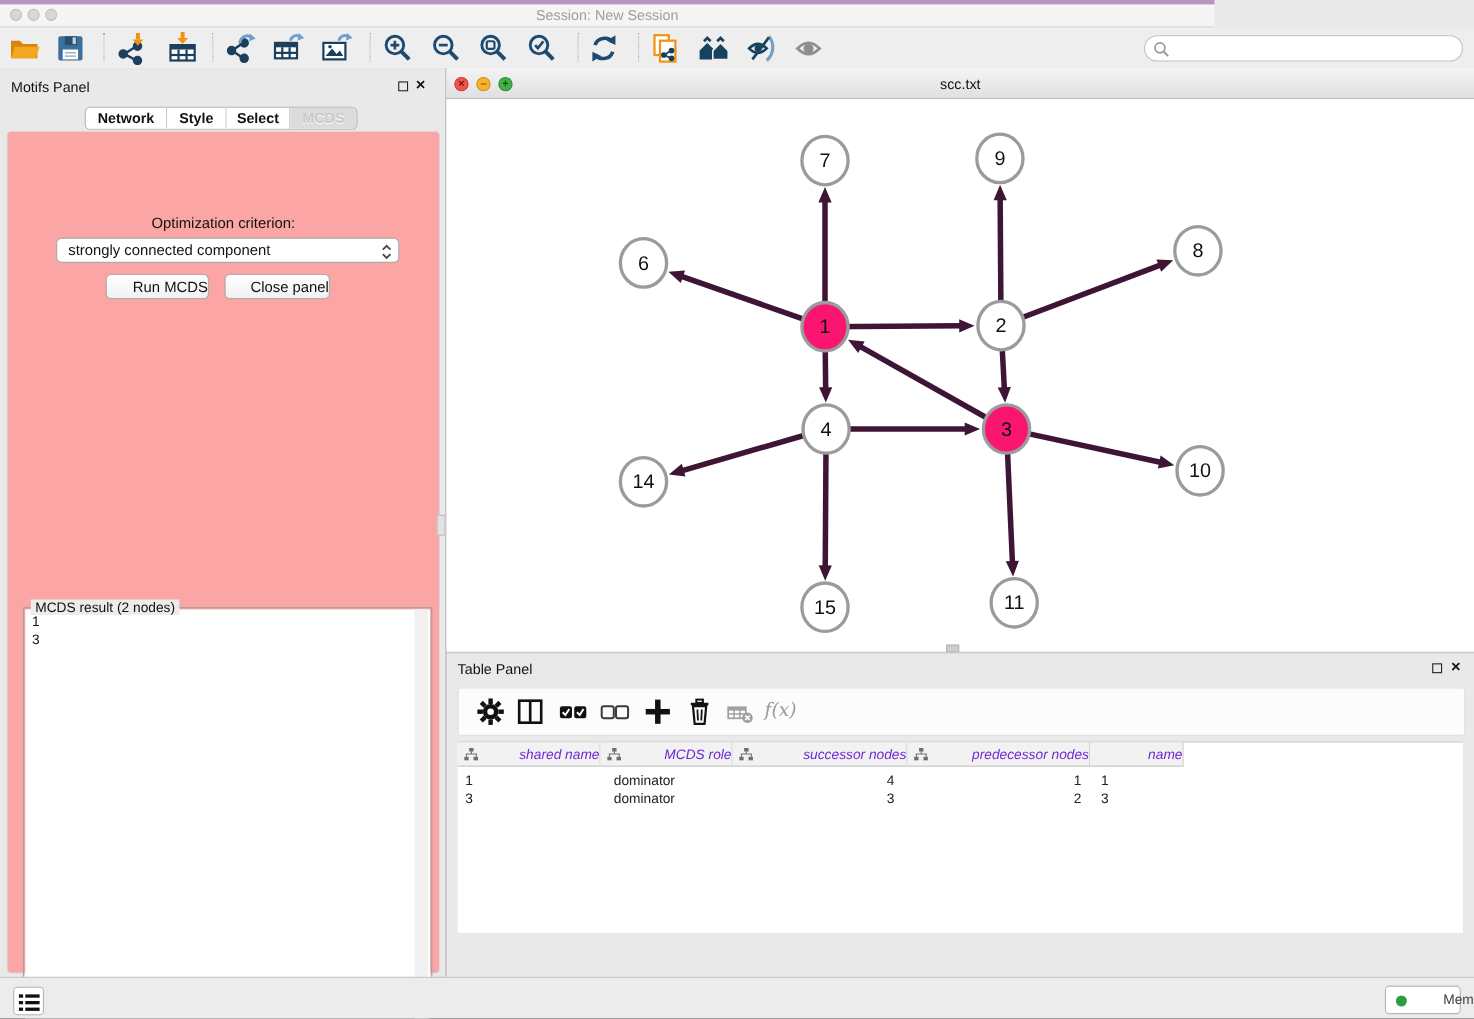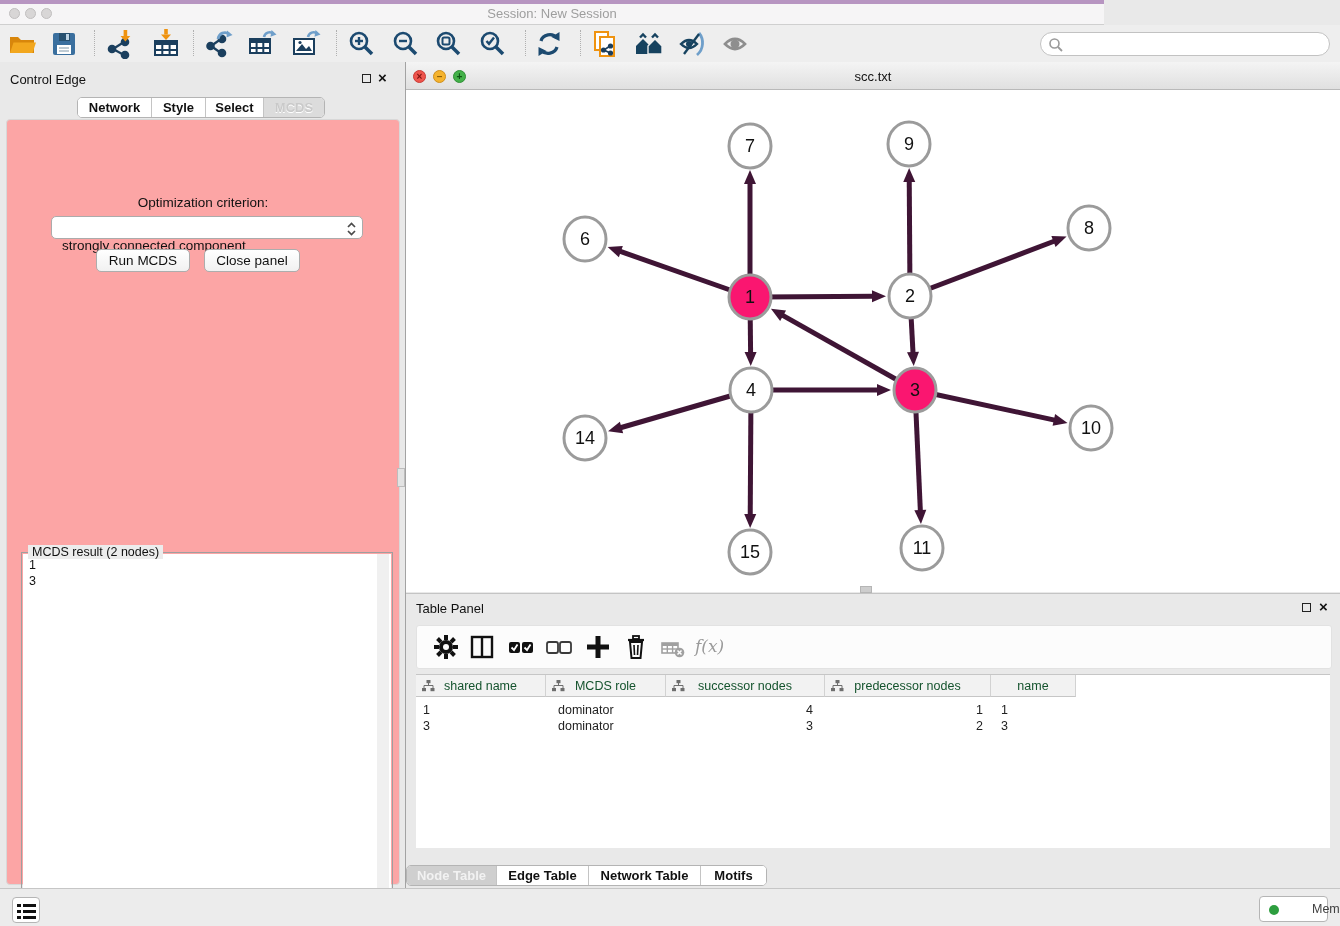--- a/index.html
+++ b/index.html
@@ -31,24 +31,24 @@
             overflow:hidden;background:#fff;box-sizing:border-box;}
   .seg-tab{display:flex;align-items:center;justify-content:center;font-size:13px;font-weight:600;
            color:#111;background:#fff;border-right:1px solid #c4c4c4;cursor:pointer;box-sizing:border-box;}
   .seg-tab:last-child{border-right:none;text-align:center;}
   .seg-tab.sel{background:#dcdcdc;color:#c9c9c9;text-shadow:0 1px 0 #fff;}
   .cp-content{position:absolute;left:6px;top:57px;width:392px;height:764px;background:#fca5a5;
               border:1px solid #d8d8d8;border-radius:4px;}
   .opt-label{position:absolute;left:0;width:100%;top:75px;text-align:center;font-size:13.5px;color:#111;}
   .combo{position:absolute;left:44px;top:96px;width:312px;height:23px;background:#fff;border:1px solid #ababab;
          border-radius:5px;box-sizing:border-box;cursor:pointer;}
-  .combo .val{position:absolute;left:10px;top:3px;font-size:13.5px;color:#111;margin-top:18px;}
+  .combo .val{position:absolute;left:10px;top:3px;font-size:13.5px;color:#111;}
   .combo svg{position:absolute;right:5px;top:4px;}
   .btn{position:absolute;height:23px;background:linear-gradient(#ffffff,#f1f1f1);border:1px solid #adadad;
-       border-radius:5px;box-sizing:border-box;text-align:center;font-size:13.5px;color:#111;
+       border-radius:5px;box-sizing:border-box;text-align:right;font-size:13.5px;color:#111;
        line-height:21px;cursor:pointer;}
   .groupbox{position:absolute;left:14px;top:432px;width:370px;height:377px;border:1px solid #9f9f9f;}
   .groupbox .gb-title{position:absolute;left:6px;top:-8px;background:#ececec;padding:0 4px;font-size:12.5px;color:#111;}
   .gb-inner{position:absolute;left:1px;top:1px;right:1px;bottom:1px;background:#fff;}
   .gb-scroll{position:absolute;right:2px;top:0;bottom:0;width:12px;background:#f0f0f0;}
   .gb-text{position:absolute;left:6px;top:3px;font-size:12.5px;line-height:16px;color:#111;white-space:pre;}
 
   
   .vsplit{left:405px;top:62px;width:1px;height:826px;background:#a3a3a3;}
   .vsplit-handle{left:397px;top:468px;width:8px;height:19px;background:#e3e3e3;border:1px solid #bdbdbd;box-sizing:border-box;cursor:col-resize;}
@@ -69,21 +69,21 @@
   
   .tpanel{left:406px;top:593px;width:934px;height:295px;background:#e9e9e9;border-top:1px solid #c4c4c4;box-sizing:border-box;}
   .tp-toolbar{position:absolute;left:10px;top:31px;width:914px;height:42px;background:#fcfcfc;
               border:1px solid #e2e2e2;border-radius:3px;}
   .tp-ico{position:absolute;top:6px;width:30px;height:30px;cursor:pointer;}
   .fx{font-family:"DejaVu Serif","Liberation Serif",serif;font-style:italic;font-size:17px;color:#9a9a9a;}
   .dtable{position:absolute;left:10px;top:80px;width:914px;height:173px;background:#fff;
           border-top:1px solid #c6c6c6;}
   .thead{position:absolute;left:0;top:0;height:22px;display:flex;}
   .th{position:relative;background:#f2f2f2;border-right:1px solid #d2d2d2;border-bottom:1px solid #c6c6c6;
-      box-sizing:border-box;display:flex;align-items:center;justify-content:center;font-size:12.5px;color:#14532d;cursor:pointer;}
+      box-sizing:border-box;display:flex;align-items:center;justify-content:flex-end;font-size:12.5px;color:#6d28d9;cursor:pointer;font-style:italic;}
   .th svg{position:absolute;left:6px;top:5px;}
   .trow{position:absolute;left:0;height:16px;display:flex;font-size:12.5px;color:#222;cursor:pointer;}
   .td{box-sizing:border-box;padding:0 8px;overflow:hidden;white-space:nowrap;}
   .c0{width:130px;padding-left:7px;}
   .c1{width:120px;padding-left:12px;}
   .c2{width:159px;text-align:right;padding-right:12px;}
   .c3{width:166px;text-align:right;}
   .c4{width:85px;text-align:left;padding-left:10px;}
   .tp-tabs{position:absolute;top:271px;}
   .tp-tabs .seg-tab{font-weight:600;}
@@ -271,21 +271,21 @@
     </span>
     <div class="searchbox">
       <svg width="16" height="16">
           <circle cx="6.5" cy="6.5" r="4.5" fill="none" stroke="#9a9a9a" stroke-width="1.6"></circle>
           <line x1="10" y1="10" x2="14" y2="14" stroke="#9a9a9a" stroke-width="1.8"></line>
         </svg>
     </div>
   </div>
 
   <div class="abs cpanel">
-    <div class="panel-title">Control Edge</div>
+    <div class="panel-title">Motifs Panel</div>
     <span class="float-ico" style="left:362px;top:12px"></span>
     <span class="close-ico" style="left:378px;top:10px">×</span>
     <div class="seg-tabs" style="left:77px;top:35px" id="cp-tabs">
         <span class="seg-tab" style="width: 74px;">Network</span>
         <span class="seg-tab" style="width: 54px;">Style</span>
         <span class="seg-tab" style="width: 58px;">Select</span>
         <span class="seg-tab sel" style="width: 60px;">MCDS</span>
       </div>
     <div class="cp-content">
       <div class="opt-label">Optimization criterion:</div>
@@ -508,26 +508,20 @@
           <div class="trow" style="top: 44px;">
             <div class="td c0">3</div>
             <div class="td c1">dominator</div>
             <div class="td c2">3</div>
             <div class="td c3">2</div>
             <div class="td c4">3</div>
           </div>
         </div>
     </div>
 
-    <div class="seg-tabs tp-tabs" id="tp-tabs">
-        <span class="seg-tab sel" style="width: 90px;">Node Table</span>
-        <span class="seg-tab" style="width: 92px;">Edge Table</span>
-        <span class="seg-tab" style="width: 112px;">Network Table</span>
-        <span class="seg-tab" style="width: 65px;">Motifs</span>
-      </div>
   </div>
 
   <div class="abs statusbar">
     <div class="sb-btn" style="left:12px;top:8px;width:28px;height:26px">
       <svg width="20" height="18" style="margin:4px 0 0 4px">
         <g fill="#111">
             <rect x="0" y="2" width="4" height="3"></rect>
             <rect x="6" y="2" width="13" height="3"></rect>
             <rect x="0" y="8" width="4" height="3"></rect>
             <rect x="6" y="8" width="13" height="3"></rect>

